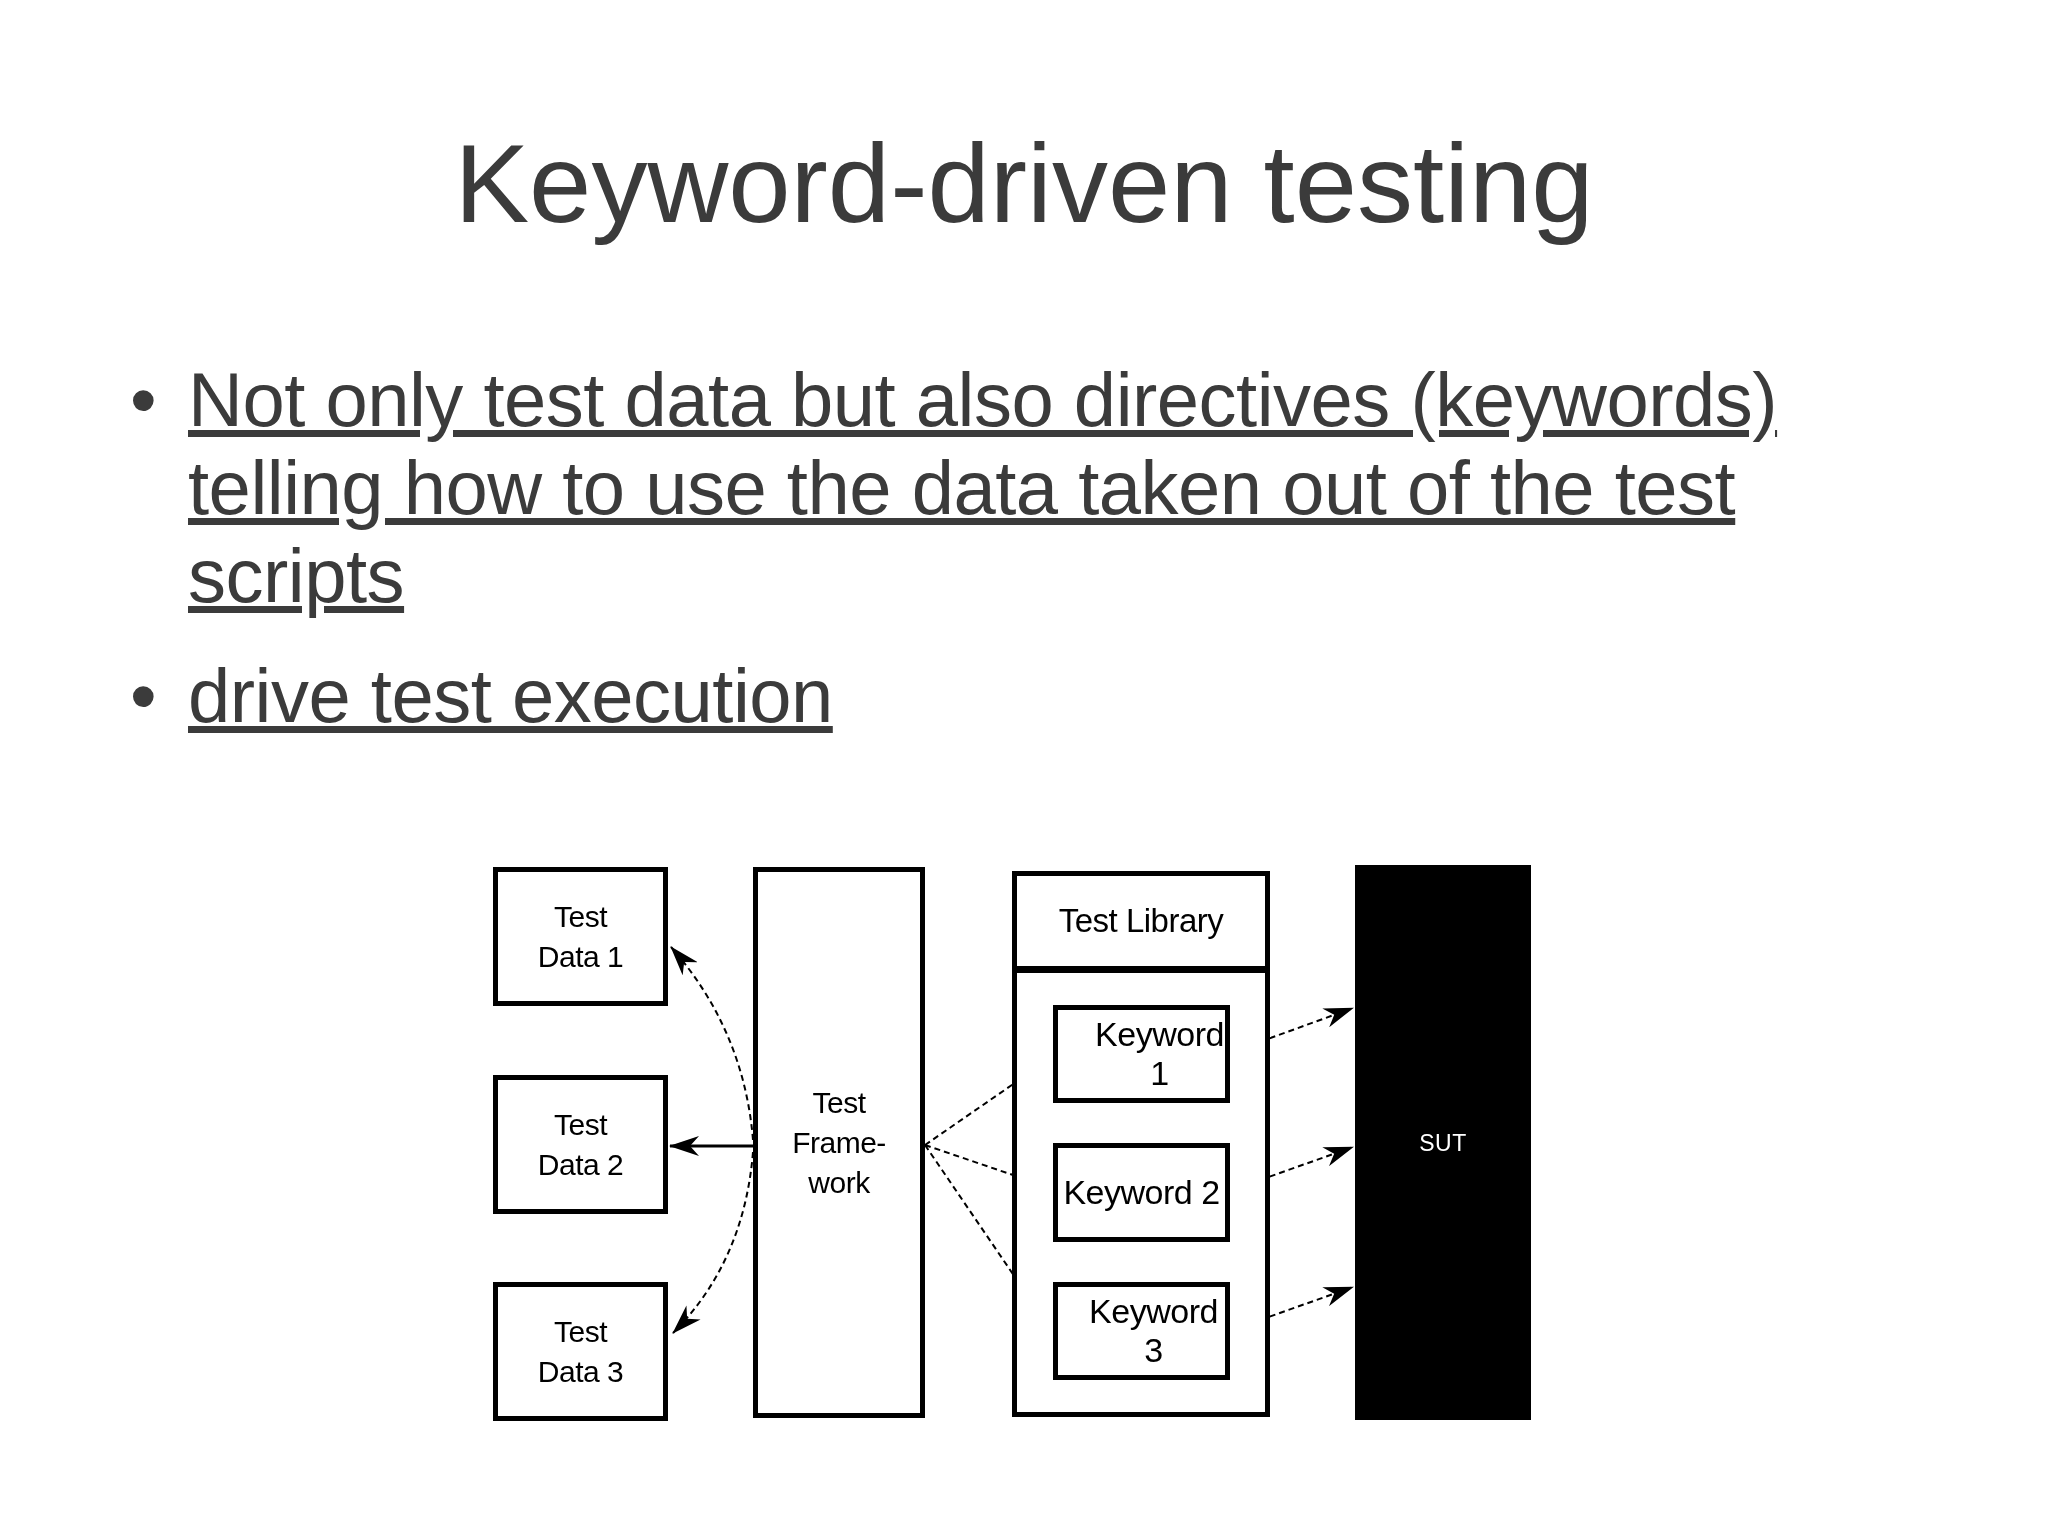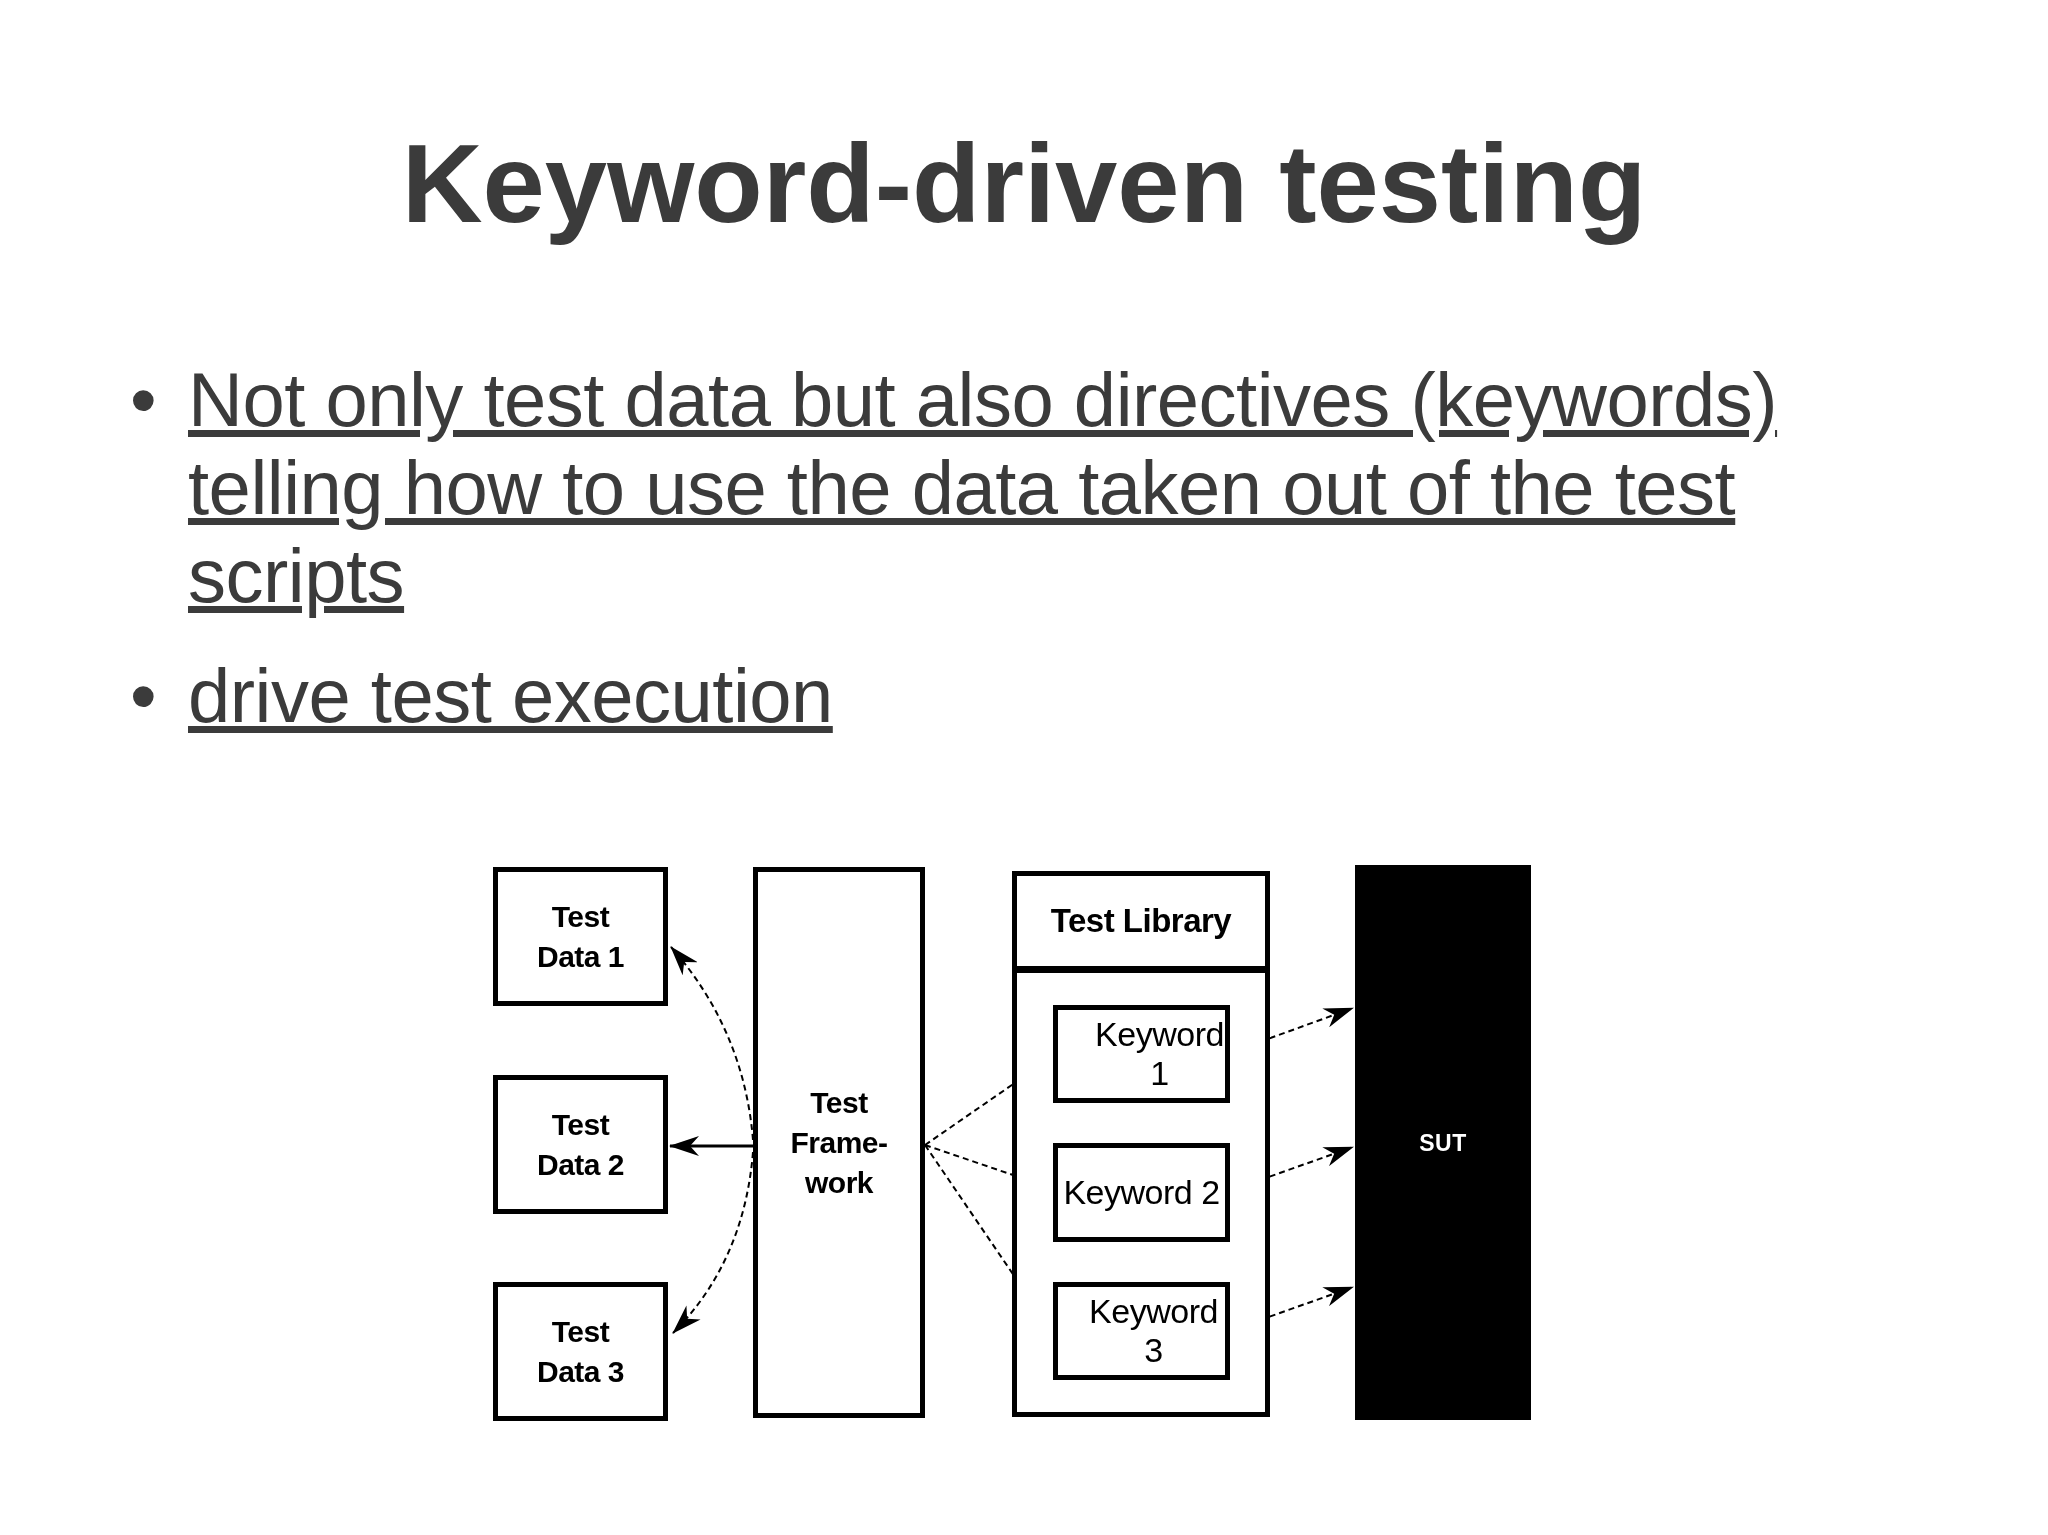--- a/index.html
+++ b/index.html
@@ -5,35 +5,35 @@
   :root{
     --bg:#ffffff; --text:#3b3b3b; --stroke:#000000; --sut-fill:#000000; --sut-text:#ffffff;
   }
   *{margin:0;padding:0;box-sizing:border-box;}
   html,body{background:var(--bg);}
   body{font-family:"Liberation Sans","DejaVu Sans",sans-serif;}
   .slide{position:relative;width:2048px;height:1535px;background:var(--bg);overflow:hidden;}
 
   
   .title{position:absolute;left:0;top:128px;width:100%;text-align:center;
-         font-size:112px;line-height:1;color:var(--text);font-weight:700;}
+         font-size:112px;line-height:1;color:var(--text);font-weight:400;}
 
   
   .bullets{position:absolute;left:130px;top:356px;width:1790px;color:var(--text);}
   .bullet-row{position:relative;}
   .bullet-row + .bullet-row{margin-top:32px;}
   .bullet-dot{position:absolute;left:0;top:0;font-size:76px;line-height:88px;color:var(--text);}
   .bullet-text{margin-left:58px;font-size:76px;line-height:88px;letter-spacing:-0.5px;text-decoration:underline;}
 
   
   .diagram{position:absolute;left:0;top:0;width:2048px;height:1535px;}
   .dbox{position:absolute;border:5px solid var(--stroke);background:var(--bg);
         display:flex;flex-direction:column;align-items:center;justify-content:center;
         color:var(--stroke);text-align:center;}
-  .dbox .bl{font-weight:bold;font-size:30px;line-height:40px;letter-spacing:-0.5px;}
+  .dbox .bl{font-weight:normal;font-size:30px;line-height:40px;letter-spacing:-0.5px;}
   .td1{left:493px;top:867px;width:175px;height:139px;}
   .td2{left:493px;top:1075px;width:175px;height:139px;}
   .td3{left:493px;top:1282px;width:175px;height:139px;}
   .fw {left:753px;top:867px;width:172px;height:551px;}
   .lib-header{left:1012px;top:871px;width:258px;height:100px;}
   .lib-header .bl{font-size:33px;letter-spacing:-0.5px;}
   .lib-body{left:1012px;top:968px;width:258px;height:449px;}
   .kw{width:177px;height:98px;left:1053px;}
   .kw .kl{font-weight:400;font-size:34px;letter-spacing:-0.5px;}
   .k1{top:1005px;padding-left:36px;}

